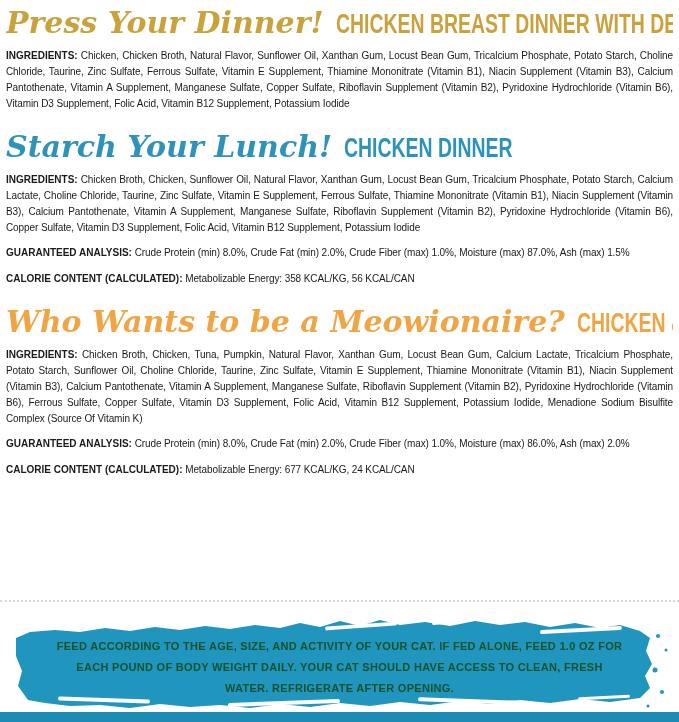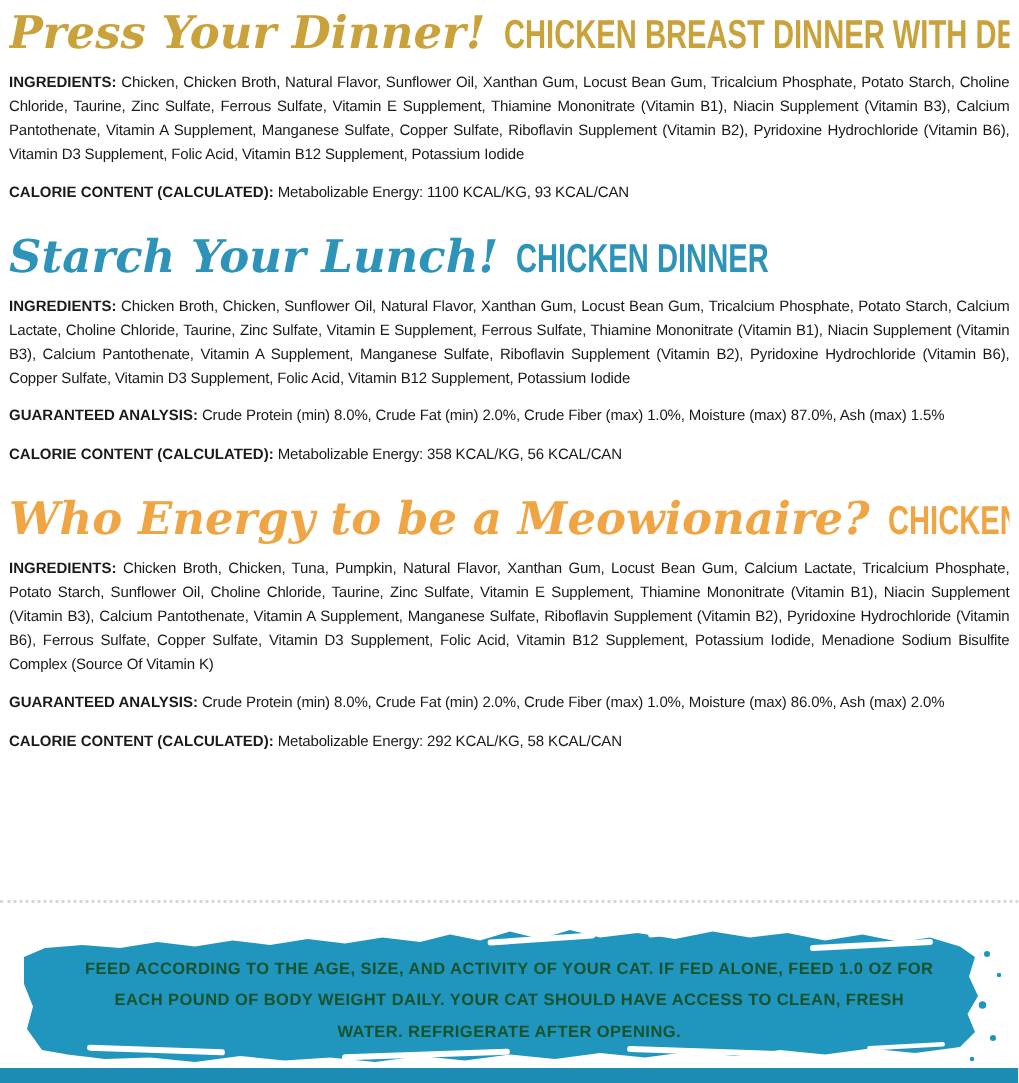--- a/index.html
+++ b/index.html
@@ -65,41 +65,40 @@
 <body>
 
 <div class="page">
 
   <section class="product">
     <h2 class="title-row">
       <span class="script accent-gold">Press Your Dinner!</span>
       <span class="caps accent-gold">CHICKEN BREAST DINNER WITH DEBONED CHICKEN</span>
     </h2>
     <p class="body"><span class="lbl">INGREDIENTS:</span> <span>Chicken, Chicken Broth, Natural Flavor, Sunflower Oil, Xanthan Gum, Locust Bean Gum, Tricalcium Phosphate, Potato Starch, Choline Chloride, Taurine, Zinc Sulfate, Ferrous Sulfate, Vitamin E Supplement, Thiamine Mononitrate (Vitamin B1), Niacin Supplement (Vitamin B3), Calcium Pantothenate, Vitamin A Supplement, Manganese Sulfate, Copper Sulfate, Riboflavin Supplement (Vitamin B2), Pyridoxine Hydrochloride (Vitamin B6), Vitamin D3 Supplement, Folic Acid, Vitamin B12 Supplement, Potassium Iodide</span></p>
-    <p class="body calorie"><span class="lbl">CALORIE CONTENT (CALCULATED):</span> <span>Metabolizable Energy: 1100 KCAL/KG, 93 KCAL/CAN</span></p>
   </section>
 
   <section class="product">
     <h2 class="title-row">
       <span class="script accent-blue">Starch Your Lunch!</span>
       <span class="caps accent-blue">CHICKEN DINNER</span>
     </h2>
     <p class="body"><span class="lbl">INGREDIENTS:</span> <span>Chicken Broth, Chicken, Sunflower Oil, Natural Flavor, Xanthan Gum, Locust Bean Gum, Tricalcium Phosphate, Potato Starch, Calcium Lactate, Choline Chloride, Taurine, Zinc Sulfate, Vitamin E Supplement, Ferrous Sulfate, Thiamine Mononitrate (Vitamin B1), Niacin Supplement (Vitamin B3), Calcium Pantothenate, Vitamin A Supplement, Manganese Sulfate, Riboflavin Supplement (Vitamin B2), Pyridoxine Hydrochloride (Vitamin B6), Copper Sulfate, Vitamin D3 Supplement, Folic Acid, Vitamin B12 Supplement, Potassium Iodide</span></p>
     <p class="body analysis"><span class="lbl">GUARANTEED ANALYSIS:</span> <span>Crude Protein (min) 8.0%, Crude Fat (min) 2.0%, Crude Fiber (max) 1.0%, Moisture (max) 87.0%, Ash (max) 1.5%</span></p>
     <p class="body calorie"><span class="lbl">CALORIE CONTENT (CALCULATED):</span> <span>Metabolizable Energy: 358 KCAL/KG, 56 KCAL/CAN</span></p>
   </section>
 
   <section class="product">
     <h2 class="title-row">
-      <span class="script accent-orange">Who Energy to be a Meowionaire?</span>
+      <span class="script accent-orange">Who Wants to be a Meowionaire?</span>
       <span class="caps accent-orange">CHICKEN &amp; PUMPKIN DINNER</span>
     </h2>
     <p class="body"><span class="lbl">INGREDIENTS:</span> <span>Chicken Broth, Chicken, Tuna, Pumpkin, Natural Flavor, Xanthan Gum, Locust Bean Gum, Calcium Lactate, Tricalcium Phosphate, Potato Starch, Sunflower Oil, Choline Chloride, Taurine, Zinc Sulfate, Vitamin E Supplement, Thiamine Mononitrate (Vitamin B1), Niacin Supplement (Vitamin B3), Calcium Pantothenate, Vitamin A Supplement, Manganese Sulfate, Riboflavin Supplement (Vitamin B2), Pyridoxine Hydrochloride (Vitamin B6), Ferrous Sulfate, Copper Sulfate, Vitamin D3 Supplement, Folic Acid, Vitamin B12 Supplement, Potassium Iodide, Menadione Sodium Bisulfite Complex (Source Of Vitamin K)</span></p>
     <p class="body analysis"><span class="lbl">GUARANTEED ANALYSIS:</span> <span>Crude Protein (min) 8.0%, Crude Fat (min) 2.0%, Crude Fiber (max) 1.0%, Moisture (max) 86.0%, Ash (max) 2.0%</span></p>
-    <p class="body calorie"><span class="lbl">CALORIE CONTENT (CALCULATED):</span> <span>Metabolizable Energy: 292 KCAL/KG, 58 KCAL/CAN</span></p>
+    <p class="body calorie"><span class="lbl">CALORIE CONTENT (CALCULATED):</span> <span>Metabolizable Energy: 677 KCAL/KG, 24 KCAL/CAN</span></p>
   </section>
 
   <div class="banner">
     <div class="banner-rule"></div>
     <svg class="banner-svg" viewBox="0 0 679 104" preserveAspectRatio="none" aria-hidden="true">
       <path fill="#2095BE" d="M16,30 L30,24 55,22 80,24 105,20 130,23 155,19 180,22 205,18 230,21 255,17 280,20 300,15 320,19 340,13 360,18 380,12 400,17 425,14 450,18 475,13 500,17 525,14 550,19 575,15 600,20 620,17 640,23 650,30 646,43 652,56 645,68 650,80 640,90 610,94 580,91 550,95 520,92 490,96 460,93 430,97 400,94 370,98 340,95 310,99 280,96 250,100 220,97 190,99 160,96 130,100 100,97 70,98 45,95 28,92 18,78 22,63 16,48 Z"></path>
       <rect fill="#ffffff" x="325" y="16" width="72" height="4" rx="2" transform="rotate(-4 361 18)"></rect>
       <rect fill="#ffffff" x="540" y="20" width="82" height="4" rx="2" transform="rotate(-3 581 22)"></rect>
       <rect fill="#ffffff" x="432" y="12" width="42" height="3" rx="1.5" transform="rotate(-6 453 13)"></rect>
       <rect fill="#ffffff" x="58" y="90" width="92" height="4" rx="2" transform="rotate(2 104 92)"></rect>

